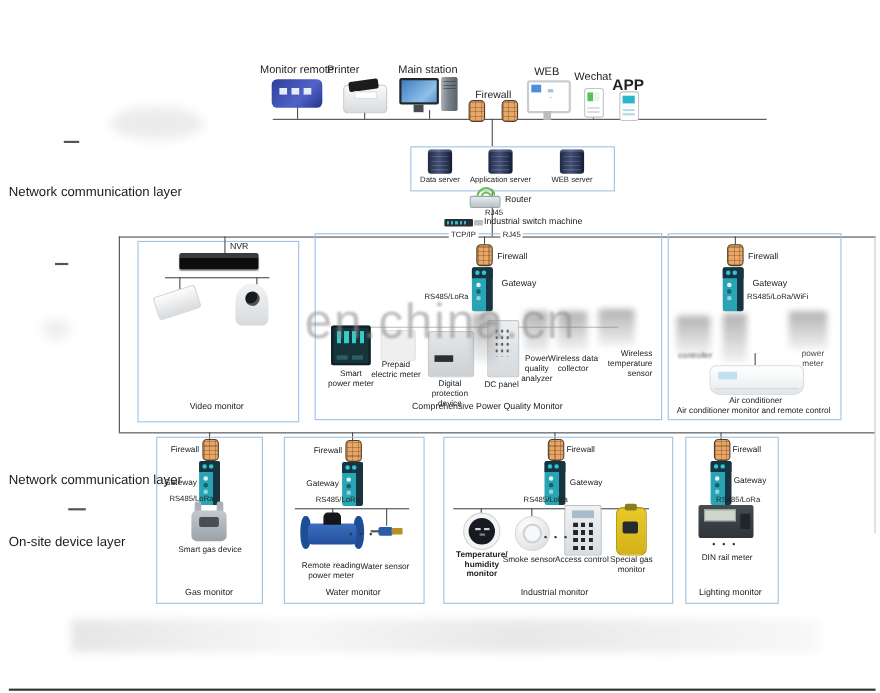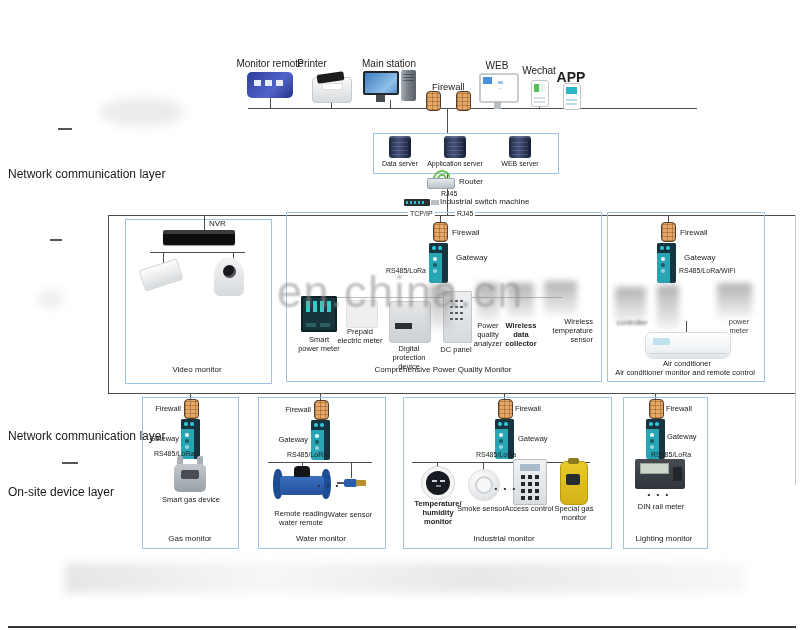--- a/index.html
+++ b/index.html
@@ -215,21 +215,21 @@
   <div class="ic spm" style="left:301px;top:296px;"></div>
   <div class="ic ppm" style="left:346px;top:300px;"></div>
   <div class="ic dpd" style="left:389px;top:301px;"></div>
   <div class="ic dcp" style="left:443px;top:291px;"></div>
 
   <div class="t tc" style="left:319px;top:335px;width:42px;">Smart power meter</div>
   <div class="t tc" style="left:360px;top:327px;width:46px;">Prepaid electric meter</div>
   <div class="t tc" style="left:409px;top:344px;width:54px;">Digital protection device</div>
   <div class="t tc nowrap" style="left:456px;top:345px;">DC panel</div>
   <div class="t tc" style="left:488px;top:321px;width:44px;">Power quality analyzer</div>
-  <div class="t tc" style="left:521px;top:321px;width:48px;font-weight:bold;">Wireless data collector</div>
+  <div class="t tc" style="left:521px;top:321px;width:48px;">Wireless data collector</div>
   <div class="t tc" style="left:561px;top:317px;width:64px;text-align:right;">Wireless temperature sensor</div>
   <div class="t tc nowrap" style="left:443px;top:365px;font-size:8px;">Comprehensive Power Quality Monitor</div>
 
   <div class="bb" style="left:607px;top:212px;width:156px;height:168px;"></div>
   <div class="lv" style="left:668px;top:215px;height:8px;"></div>
   <div class="ic fw" style="left:661px;top:222px;"></div>
   <div class="t nowrap" style="left:680px;top:228px;font-size:8px;">Firewall</div>
   <div class="ic gw" style="left:657px;top:243px;"></div>
   <div class="t nowrap" style="left:684px;top:253px;font-size:8px;">Gateway</div>
   <div class="t tiny nowrap" style="left:679px;top:267px;">RS485/LoRa/WiFi</div>
@@ -273,21 +273,21 @@
       <span class="w-fr"></span>
       <span class="w-body"></span>
       <span class="w-cap"></span>
     </div>
   <div class="dots" style="left:329px;top:481px;">• • •</div>
   <div class="ic wsensor" style="left:337px;top:477px;">
       <span class="s-cable"></span>
       <span class="s-body"></span>
       <span class="s-tip"></span>
     </div>
-  <div class="t tc" style="left:301px;top:509px;width:68px;">Remote reading water remote</div>
+  <div class="t tc" style="left:301px;top:509px;width:68px;">Remote reading power meter</div>
   <div class="t tc nowrap" style="left:350px;top:510px;">Water sensor</div>
   <div class="t tc nowrap" style="left:321px;top:534px;font-size:8px;">Water monitor</div>
 
   <div class="bb" style="left:403px;top:397px;width:207px;height:150px;"></div>
   <div class="ic fw" style="left:498px;top:399px;"></div>
   <div class="t nowrap" style="left:515px;top:404px;">Firewall</div>
   <div class="ic gw" style="left:495px;top:419px;"></div>
   <div class="t nowrap" style="left:518px;top:434px;">Gateway</div>
   <div class="t tiny nowrap" style="left:476px;top:451px;">RS485/LoRa</div>
   <div class="lh" style="left:412px;top:462px;width:178px;"></div>

